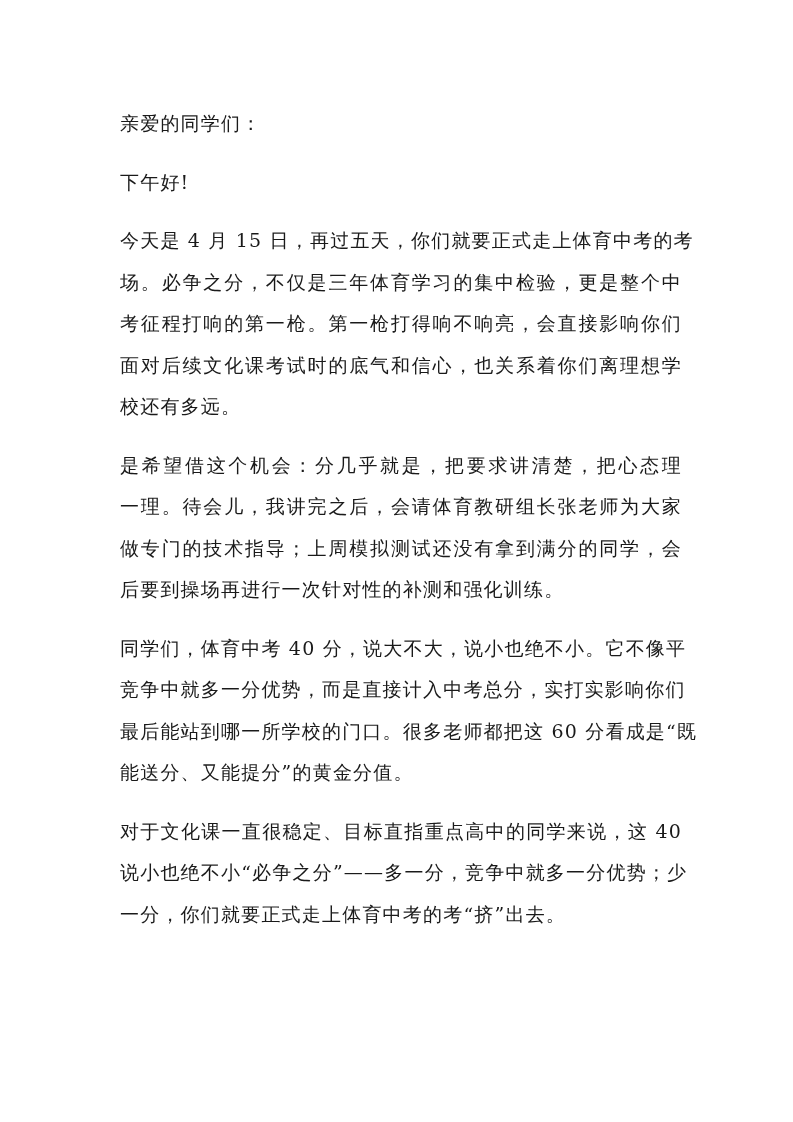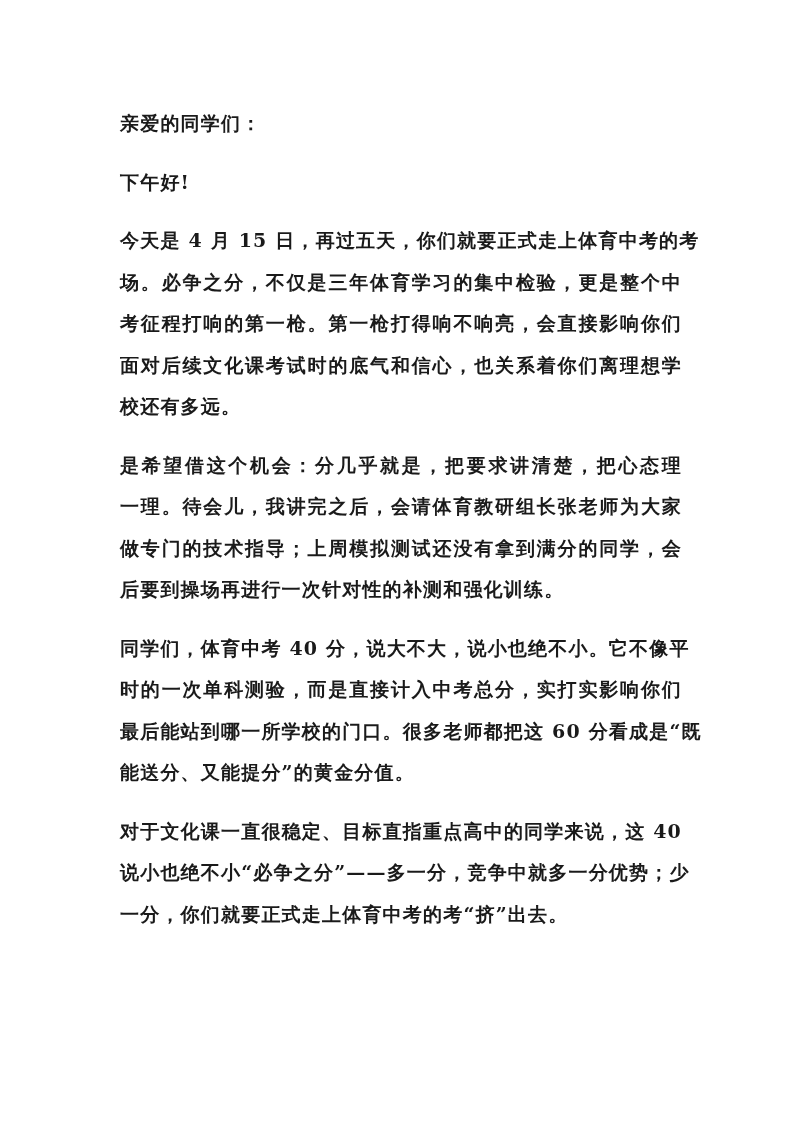--- a/index.html
+++ b/index.html
@@ -21,21 +21,20 @@
       top: 103px;
       width: 562px;
     }
     .para {
       margin: 0 0 17px 0;
       font-size: 19px;
       line-height: 41.5px;
       letter-spacing: 1.2px;
       text-align: justify;
       text-justify: inter-character;
-      font-weight: bold;
     }
     .line {
       display: block;
       white-space: nowrap;
       text-align-last: justify;
     }
     .line.last {
       text-align-last: left;
     }
   </style>
@@ -60,21 +59,21 @@
 
   <p class="para">
     <span class="line">是希望借这个机会：分几乎就是，把要求讲清楚，把心态理</span>
     <span class="line">一理。待会儿，我讲完之后，会请体育教研组长张老师为大家</span>
     <span class="line">做专门的技术指导；上周模拟测试还没有拿到满分的同学，会</span>
     <span class="line last">后要到操场再进行一次针对性的补测和强化训练。</span>
   </p>
 
   <p class="para">
     <span class="line">同学们，体育中考 40 分，说大不大，说小也绝不小。它不像平</span>
-    <span class="line">时的一次单科测验，而是直接计入中考总分，实打实影响你们</span>
+    <span class="line">竞争中就多一分优势，而是直接计入中考总分，实打实影响你们</span>
     <span class="line">最后能站到哪一所学校的门口。很多老师都把这 60 分看成是“既</span>
     <span class="line last">能送分、又能提分”的黄金分值。</span>
   </p>
 
   <p class="para">
     <span class="line">对于文化课一直很稳定、目标直指重点高中的同学来说，这 40</span>
     <span class="line">说小也绝不小“必争之分”——多一分，竞争中就多一分优势；少</span>
     <span class="line last">一分，你们就要正式走上体育中考的考“挤”出去。</span>
   </p>
 </div>

